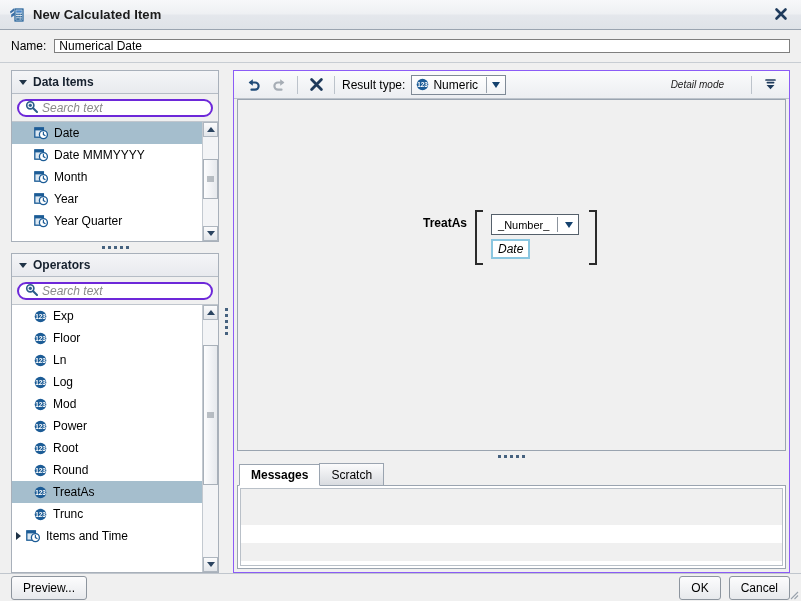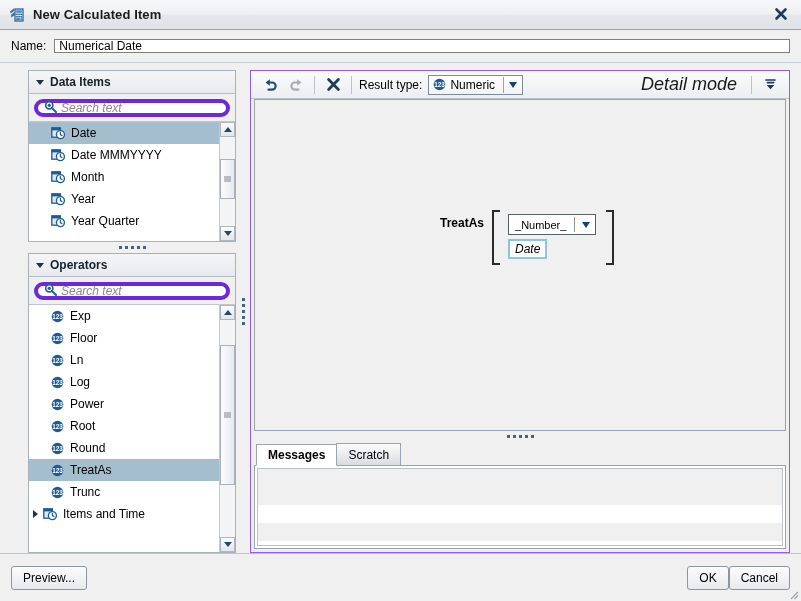--- a/index.html
+++ b/index.html
@@ -59,21 +59,21 @@
     font-family: "Liberation Sans", sans-serif;
     font-size: 12px;
     box-sizing: border-box;
     outline: none;
   }
 
   
   .body {
     flex: 1 1 auto;
     display: flex;
-    padding: 7px 11px 0 28px;
+    padding: 7px 11px 0 11px;
     box-sizing: border-box;
     min-height: 0;
   }
 
   
   .left-col {
     width: 208px; flex: 0 0 auto;
     display: flex; flex-direction: column;
     min-height: 0;
   }
@@ -102,21 +102,21 @@
   .search-row {
     height: 27px; flex: 0 0 auto;
     background: #f0f0f0;
     display: flex; align-items: center;
     padding: 0 5px;
     border-bottom: 1px solid #c0c6cd;
   }
   .search-box {
     flex: 1 1 auto; height: 18px;
     background: #fff;
-    border: 4px solid #6d28d9;
+    border: 2px solid #6d28d9;
     border-radius: 10px;
     display: flex; align-items: center;
     padding: 0 6px;
     box-sizing: border-box;
   }
   .search-box .mag { flex: 0 0 auto; margin-right: 4px; }
   .search-ph {
     font-style: italic; color: #8a8a8a; font-size: 12px;
     flex: 1 1 auto;
   }
@@ -250,21 +250,21 @@
   .combo .caret {
     width: 18px; display: flex; align-items: center; justify-content: center;
   }
   .caret-dn {
     width: 0; height: 0;
     border-left: 4px solid transparent;
     border-right: 4px solid transparent;
     border-top: 6px solid #15426e;
   }
   .tb-spacer { flex: 1 1 auto; }
-  .detail-mode { font-style: italic; font-size: 18px; color: #1a1a1a; margin-right: 9px; }
+  .detail-mode { font-style: italic; font-size: 10px; color: #1a1a1a; margin-right: 22px; }
 
   .tabstrip {
     height: 23px; flex: 0 0 auto;
     display: flex; align-items: flex-end;
     background: #f0f0f0;
     border-bottom: 1px solid #9aa4b0;
     padding-left: 4px;
   }
   .tab {
     height: 22px;
@@ -364,21 +364,21 @@
     border: 1px solid #b9c0c8;
     box-sizing: border-box;
     overflow: hidden;
   }
   .msg-row { height: 18px; }
   .msg-row.odd { background: #f0f0f0; }
   .msg-row.even { background: #ffffff; }
 
   
   .footer {
-    height: 48px; flex: 0 0 auto;
+    height: 28px; flex: 0 0 auto;
     border-top: 1px solid #c0c6cd;
     background: #f0f0f0;
     display: flex; align-items: center;
     padding: 0 11px;
     box-sizing: border-box;
     position: relative;
   }
   .btn {
     height: 24px;
     min-width: 36px;
@@ -386,21 +386,21 @@
     background: linear-gradient(to bottom,#fcfcfd 0%,#f2f3f5 50%,#e7e9ec 100%);
     border: 1px solid #8d959e;
     border-radius: 3px;
     font-size: 12px;
     font-family: "Liberation Sans", sans-serif;
     display: flex; align-items: center; justify-content: center;
     cursor: pointer;
     box-sizing: border-box;
   }
   .footer-spacer { flex: 1 1 auto; }
-  .btn + .btn { }
+  .btn + .btn { margin-left: 8px; }
   .resize-grip {
     position: absolute; right: 2px; bottom: 1px;
     width: 12px; height: 12px;
   }
 </style>
 </head>
 <body>
 
 <div class="dialog">
 
@@ -588,20 +588,29 @@
               <span>Ln</span>
             </div>
             <div class="list-item">
               <span class="ic">
                 <svg width="13" height="13" viewBox="0 0 13 13">
                   <circle cx="6.5" cy="6.5" r="5.8" fill="#1c5c96"></circle>
                   <text x="6.5" y="9.1" font-size="6.4" font-family="Liberation Sans, sans-serif" font-weight="bold" fill="#ffffff" text-anchor="middle">123</text>
                 </svg>
               </span>
               <span>Log</span>
+            </div>
+            <div class="list-item">
+              <span class="ic">
+                <svg width="13" height="13" viewBox="0 0 13 13">
+                  <circle cx="6.5" cy="6.5" r="5.8" fill="#1c5c96"></circle>
+                  <text x="6.5" y="9.1" font-size="6.4" font-family="Liberation Sans, sans-serif" font-weight="bold" fill="#ffffff" text-anchor="middle">123</text>
+                </svg>
+              </span>
+              <span>Mod</span>
             </div>
             <div class="list-item">
               <span class="ic">
                 <svg width="13" height="13" viewBox="0 0 13 13">
                   <circle cx="6.5" cy="6.5" r="5.8" fill="#1c5c96"></circle>
                   <text x="6.5" y="9.1" font-size="6.4" font-family="Liberation Sans, sans-serif" font-weight="bold" fill="#ffffff" text-anchor="middle">123</text>
                 </svg>
               </span>
               <span>Power</span>
             </div>

